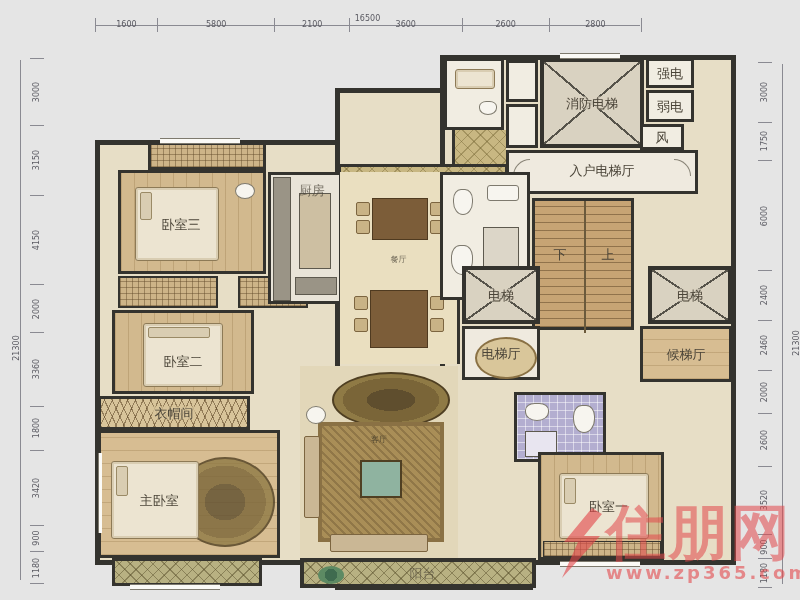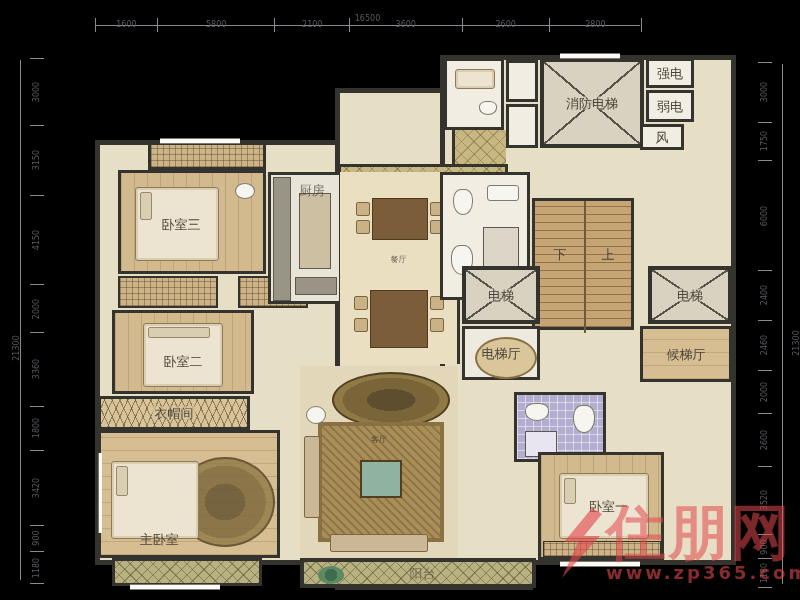--- a/index.html
+++ b/index.html
@@ -1,17 +1,17 @@
 <!DOCTYPE html>
 <html><head>
 <meta charset="utf-8">
 <style>
   html,body{margin:0;padding:0;}
   body{font-family:"DejaVu Sans","Liberation Sans",sans-serif;}
-  #stage{position:relative;width:800px;height:600px;background:#000000;overflow:hidden;text-decoration:underline;}
+  #stage{position:relative;width:800px;height:600px;background:#e5e5e5;overflow:hidden;text-decoration:underline;}
   .abs{position:absolute;}
   
   .dimrow{display:flex;flex-direction:row;border-left:1px solid #8a8a92;border-right:1px solid #8a8a92;}
   .dimcol{display:flex;flex-direction:column;border-top:1px solid #8a8a92;border-bottom:1px solid #8a8a92;}
   .dimcell{position:relative;display:flex;align-items:center;justify-content:center;min-width:0;min-height:0;}
   .dimrow .dimcell{border-right:1px solid #8a8a92;height:14px;}
   .dimrow .dimcell:last-child{border-right:none;}
   .dimcol .dimcell{border-bottom:1px solid #8a8a92;width:14px;}
   .dimcol .dimcell:last-child{border-bottom:none;}
   .dimrow::after{content:"";position:absolute;}
@@ -169,20 +169,25 @@
   <div class="room whiteroom abs" style="left:646px;top:58px;width:48px;height:30px;border:3px solid #34332e;">
     <span class="roomlabel" style="left:50%;top:50%;">强电</span>
   </div>
   <div class="room whiteroom abs" style="left:646px;top:90px;width:48px;height:32px;border:3px solid #34332e;">
     <span class="roomlabel" style="left:50%;top:50%;">弱电</span>
   </div>
   <div class="room whiteroom abs" style="left:640px;top:124px;width:44px;height:26px;border:3px solid #34332e;">
     <span class="roomlabel" style="left:50%;top:50%;">风</span>
   </div>
 
+  <div class="room hallroom abs" style="left:506px;top:150px;width:192px;height:44px;border:3px solid #34332e;">
+    <span class="roomlabel" style="left:50%;top:45%;">入户电梯厅</span>
+    <div class="doorarc abs" style="left:4px;top:6px;width:16px;height:16px;"></div>
+    <div class="doorarc abs" style="right:4px;top:6px;width:16px;height:16px;transform:scaleX(-1);"></div>
+  </div>
 
   <div class="room whiteroom abs" style="left:444px;top:58px;width:60px;height:72px;border:3px solid #34332e;">
     <div class="bed abs" style="left:8px;top:8px;width:38px;height:18px;"></div>
     <div class="fixture abs" style="left:32px;top:40px;width:16px;height:12px;"></div>
   </div>
 
   <div class="room foyer-tile abs" style="left:452px;top:130px;width:54px;height:44px;border-left:3px solid #34332e;"></div>
   <div class="room foyer-tile abs" style="left:338px;top:164px;width:170px;height:54px;border:3px solid #34332e;">
     <span class="roomlabel" style="left:50%;top:50%;opacity:.7;">玄关</span>
   </div>
@@ -208,21 +213,21 @@
     <div class="bed abs" style="left:28px;top:10px;width:78px;height:62px;">
       <div class="pillow abs" style="left:4px;top:3px;width:60px;height:9px;"></div>
       <span class="roomlabel" style="left:50%;top:60%;">卧室二</span>
     </div>
   </div>
 
   <div class="room wood-h abs" style="left:98px;top:430px;width:182px;height:128px;border:3px solid #34332e;">
     <div class="oval abs" style="left:74px;top:24px;width:96px;height:86px;opacity:.8;"></div>
     <div class="bed abs" style="left:10px;top:28px;width:86px;height:76px;">
       <div class="pillow abs" style="left:4px;top:4px;width:10px;height:28px;"></div>
-      <span class="roomlabel" style="left:55%;top:50%;margin-top:39px;">主卧室</span>
+      <span class="roomlabel" style="left:55%;top:50%;">主卧室</span>
     </div>
     <div class="window abs" style="left:-3px;top:20px;width:3px;height:80px;border:none;border-left:1px solid #7e7a6e;background:#fbfaf6;"></div>
   </div>
 
   <div class="room lattice abs" style="left:112px;top:558px;width:150px;height:28px;border:3px solid #34332e;"></div>
 
   <div class="room abs" style="left:268px;top:172px;width:74px;height:132px;border:3px solid #34332e;background:#e9e4d8;">
     <div class="counter abs" style="left:2px;top:2px;width:16px;height:122px;"></div>
     <div class="counter abs" style="left:28px;top:18px;width:30px;height:74px;background:#cdbfa2;"></div>
     <div class="counter abs" style="left:24px;top:102px;width:40px;height:16px;"></div>

